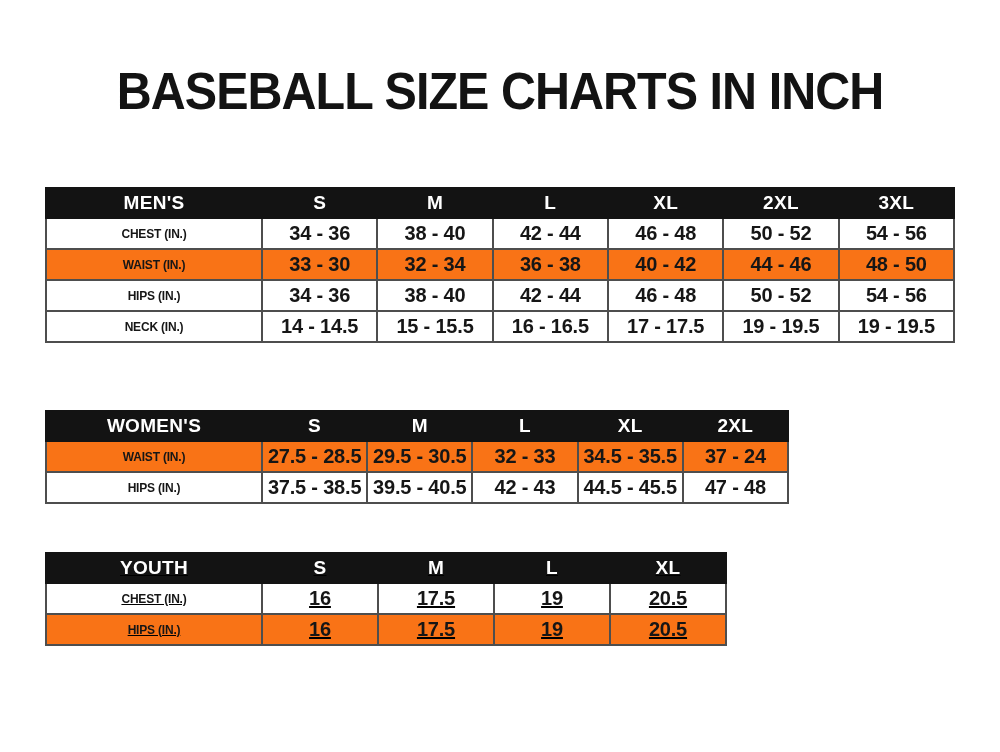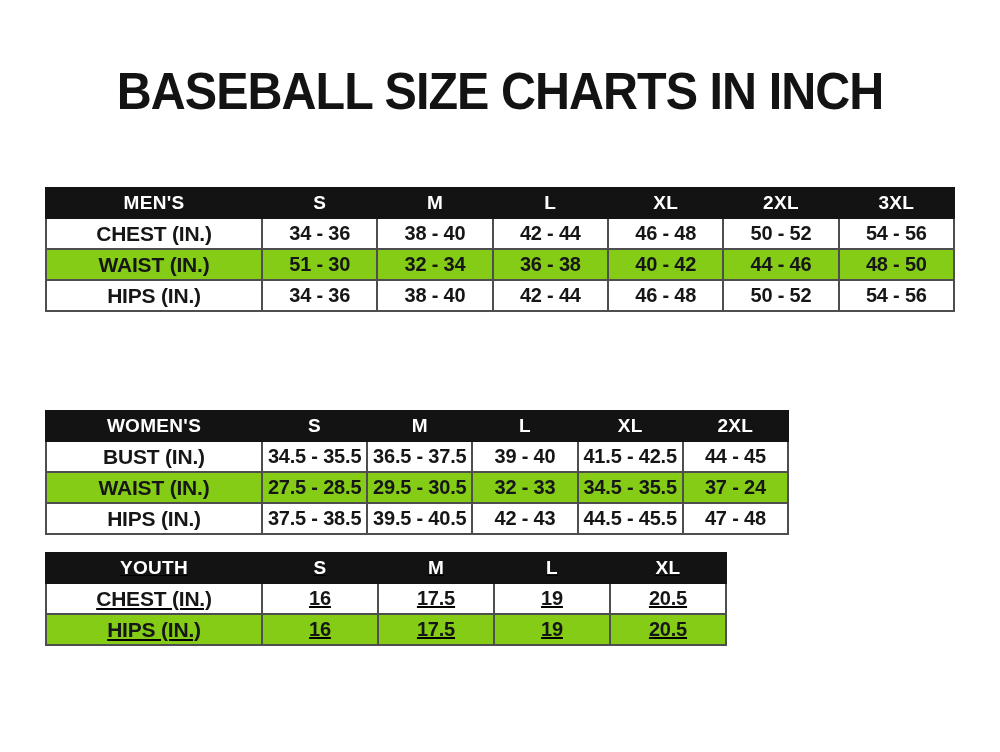--- a/index.html
+++ b/index.html
@@ -59,28 +59,28 @@
   }
   table.size-table td {
     height: 29px;
     font-size: 20px;
     font-weight: bold;
     color: #161616;
     letter-spacing: -0.2px;
     background: #ffffff;
   }
   table.size-table td.row-label {
-    font-size: 21px;
+    font-size: 12px;
   }
   table.size-table th.first-col,
   table.size-table td.first-col {
     width: 210px;
   }
   table.size-table tbody tr.striped td {
-    background: #84cc16;
+    background: #f97316;
   }
 </style>
 </head>
 <body>
 
 <div class="page">
   <div class="page-title">BASEBALL SIZE CHARTS IN INCH</div>
 
   <div id="table-mens" class="table-wrap">
       <table class="size-table">
@@ -100,61 +100,62 @@
             <td class="row-label first-col">CHEST (IN.)</td>
             <td>34 - 36</td>
             <td>38 - 40</td>
             <td>42 - 44</td>
             <td>46 - 48</td>
             <td>50 - 52</td>
             <td>54 - 56</td>
           </tr>
           <tr class="striped">
             <td class="row-label first-col">WAIST (IN.)</td>
-            <td>51 - 30</td>
+            <td>33 - 30</td>
             <td>32 - 34</td>
             <td>36 - 38</td>
             <td>40 - 42</td>
             <td>44 - 46</td>
             <td>48 - 50</td>
           </tr>
           <tr>
             <td class="row-label first-col">HIPS (IN.)</td>
             <td>34 - 36</td>
             <td>38 - 40</td>
             <td>42 - 44</td>
             <td>46 - 48</td>
             <td>50 - 52</td>
             <td>54 - 56</td>
           </tr>
+          <tr>
+            <td class="row-label first-col">NECK (IN.)</td>
+            <td>14 - 14.5</td>
+            <td>15 - 15.5</td>
+            <td>16 - 16.5</td>
+            <td>17 - 17.5</td>
+            <td>19 - 19.5</td>
+            <td>19 - 19.5</td>
+          </tr>
         </tbody>
       </table>
     </div>
 
   <div id="table-womens" class="table-wrap">
       <table class="size-table">
         <thead>
           <tr>
             <th class="first-col">WOMEN'S</th>
             <th>S</th>
             <th>M</th>
             <th>L</th>
             <th>XL</th>
             <th>2XL</th>
           </tr>
         </thead>
         <tbody>
-          <tr>
-            <td class="row-label first-col">BUST (IN.)</td>
-            <td>34.5 - 35.5</td>
-            <td>36.5 - 37.5</td>
-            <td>39 - 40</td>
-            <td>41.5 - 42.5</td>
-            <td>44 - 45</td>
-          </tr>
           <tr class="striped">
             <td class="row-label first-col">WAIST (IN.)</td>
             <td>27.5 - 28.5</td>
             <td>29.5 - 30.5</td>
             <td>32 - 33</td>
             <td>34.5 - 35.5</td>
             <td>37 - 24</td>
           </tr>
           <tr>
             <td class="row-label first-col">HIPS (IN.)</td>

